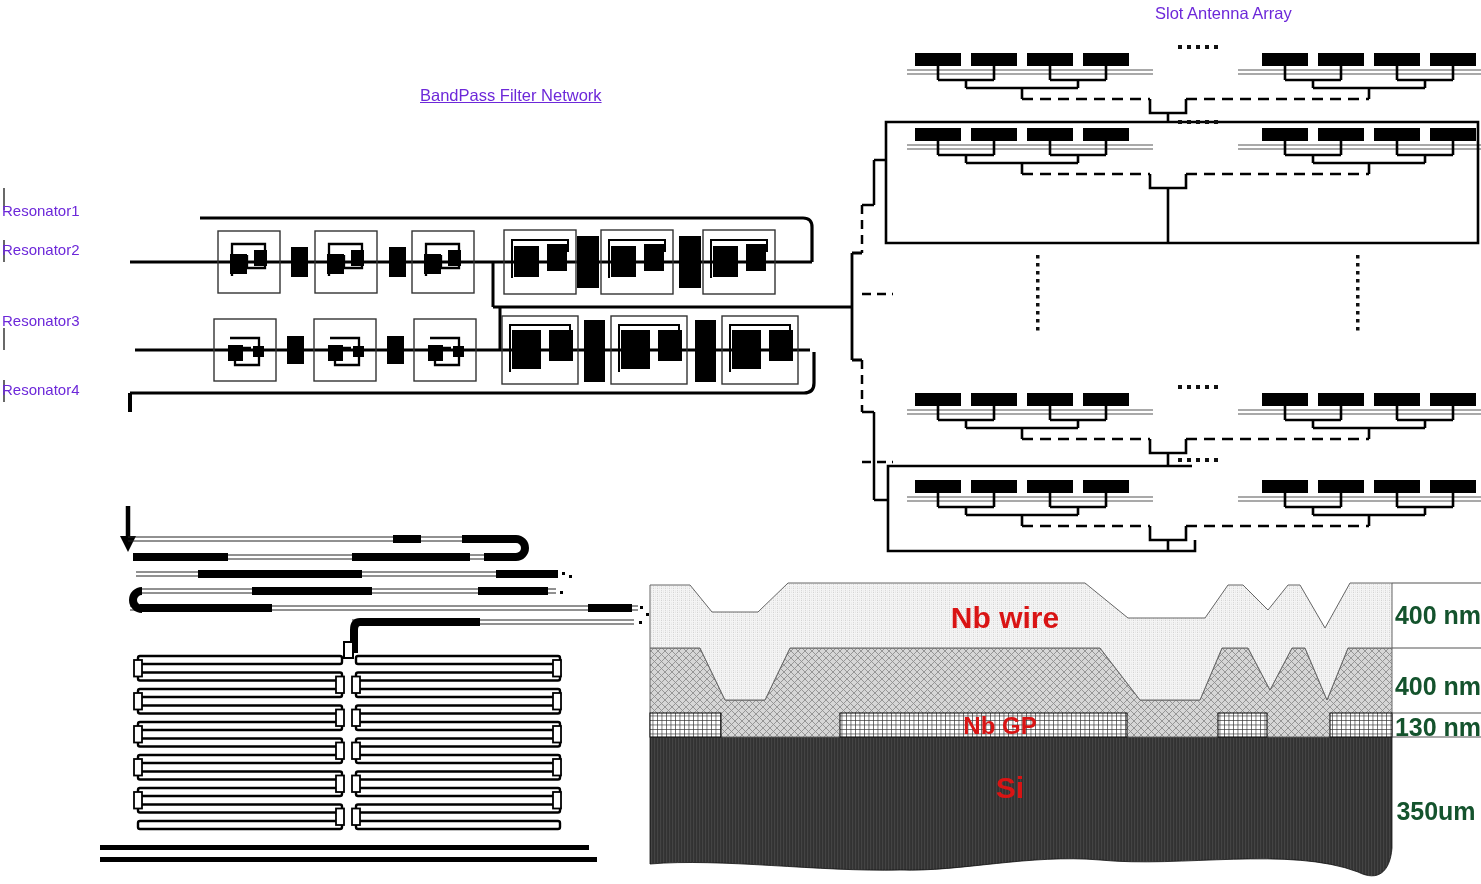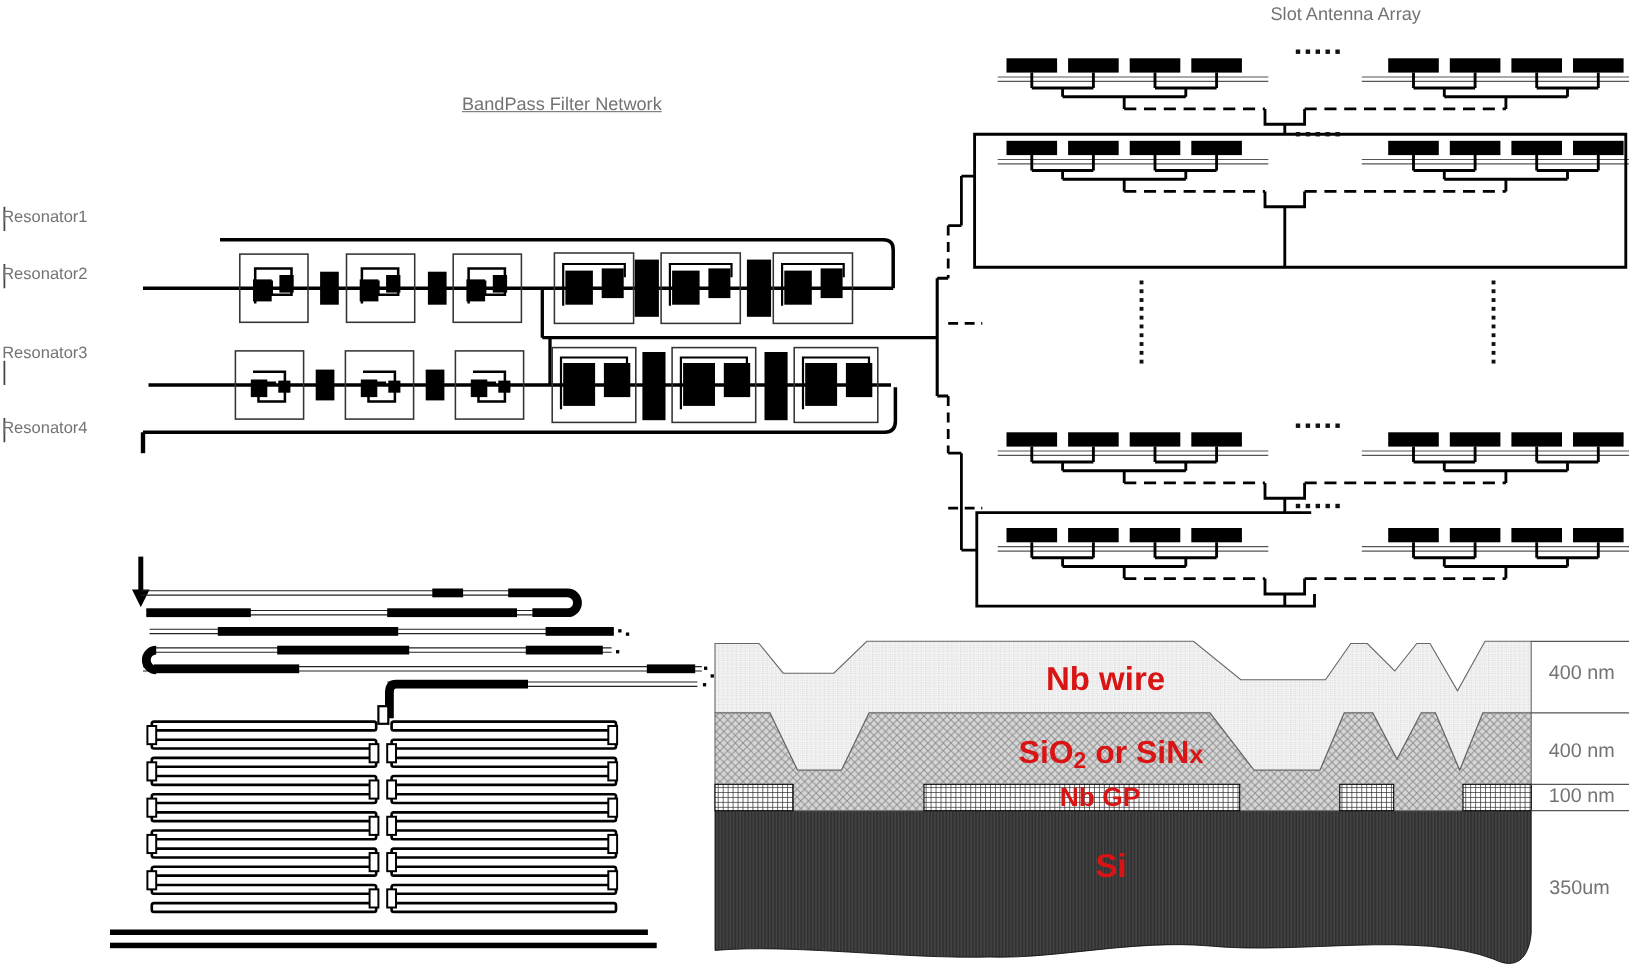--- a/index.html
+++ b/index.html
@@ -1,22 +1,22 @@
 <!DOCTYPE html>
 <html><head>
 <meta charset="utf-8">
 <style>
   html,body{margin:0;padding:0;background:#ffffff;}
   .stage{position:relative;width:1481px;height:884px;background:#fff;overflow:hidden;
          font-family:"Liberation Sans",sans-serif;}
   svg{position:absolute;left:0;top:0;}
-  .lbl{position:absolute;color:#737373;white-space:nowrap;}
+  .lbl{position:absolute;color:#6d28d9;white-space:nowrap;}
   .ctr{transform:translateX(-50%);}
   .red{color:#d91414;font-weight:bold;}
-  .thk{font-weight:normal;color:#737373;font-size:18px;}
+  .thk{font-weight:bold;color:#14532d;font-size:25px;}
   .sub{font-size:0.72em;vertical-align:-0.18em;}
   .smx{font-size:0.8em;}
 </style>
 </head>
 <body>
 
 <div class="stage">
 
 <svg width="1481" height="884" viewBox="0 0 1481 884">
   <defs>
@@ -309,28 +309,27 @@
              L1140,700 L1100,648 L790,648 L765,700 L725,700 L700,648 L650,648 Z" fill="url(#patNbWire)" stroke="#666" stroke-width="1"></path>
 
     <path d="M1392,583 H1481 M1392,648 H1481 M1392,713 H1481 M1392,737 H1481" stroke="#555" stroke-width="1.2"></path>
   </g>
 </svg>
 
 <div class="lbl" style="left:420px;top:86px;font-size:16.5px;text-decoration:underline;">BandPass Filter Network</div>
 
 <div class="lbl" style="left:1155px;top:4px;font-size:16.5px;">Slot Antenna Array</div>
 
-<div class="lbl" style="left:2px;top:189px;font-size:15px;text-align:center;">Resonator1</div>
+<div class="lbl" style="left:2px;top:202px;font-size:15px;text-align:center;">Resonator1</div>
 <div class="lbl" style="left:2px;top:241px;font-size:15px;">Resonator2</div>
 <div class="lbl" style="left:2px;top:312px;font-size:15px;">Resonator3</div>
 <div class="lbl" style="left:2px;top:381px;font-size:15px;">Resonator4</div>
 
 <div class="lbl red ctr" style="left:1005px;top:601px;font-size:30px;">Nb wire</div>
-<div class="lbl red ctr" style="left:1010px;top:669px;font-size:29px;"><span>SiO</span><span class="sub">2</span><span> or SiN</span><span class="smx">x</span></div>
 <div class="lbl red ctr" style="left:1000px;top:712px;font-size:24px;">Nb GP</div>
 <div class="lbl red ctr" style="left:1010px;top:771px;font-size:30px;">Si</div>
 
 <div class="lbl thk ctr" style="left:1438px;top:601px;">400 nm</div>
 <div class="lbl thk ctr" style="left:1438px;top:672px;">400 nm</div>
-<div class="lbl thk ctr" style="left:1438px;top:713px;">100 nm</div>
+<div class="lbl thk ctr" style="left:1438px;top:713px;">130 nm</div>
 <div class="lbl thk ctr" style="left:1436px;top:797px;">350um</div>
 
 </div>
 
 </body></html>

